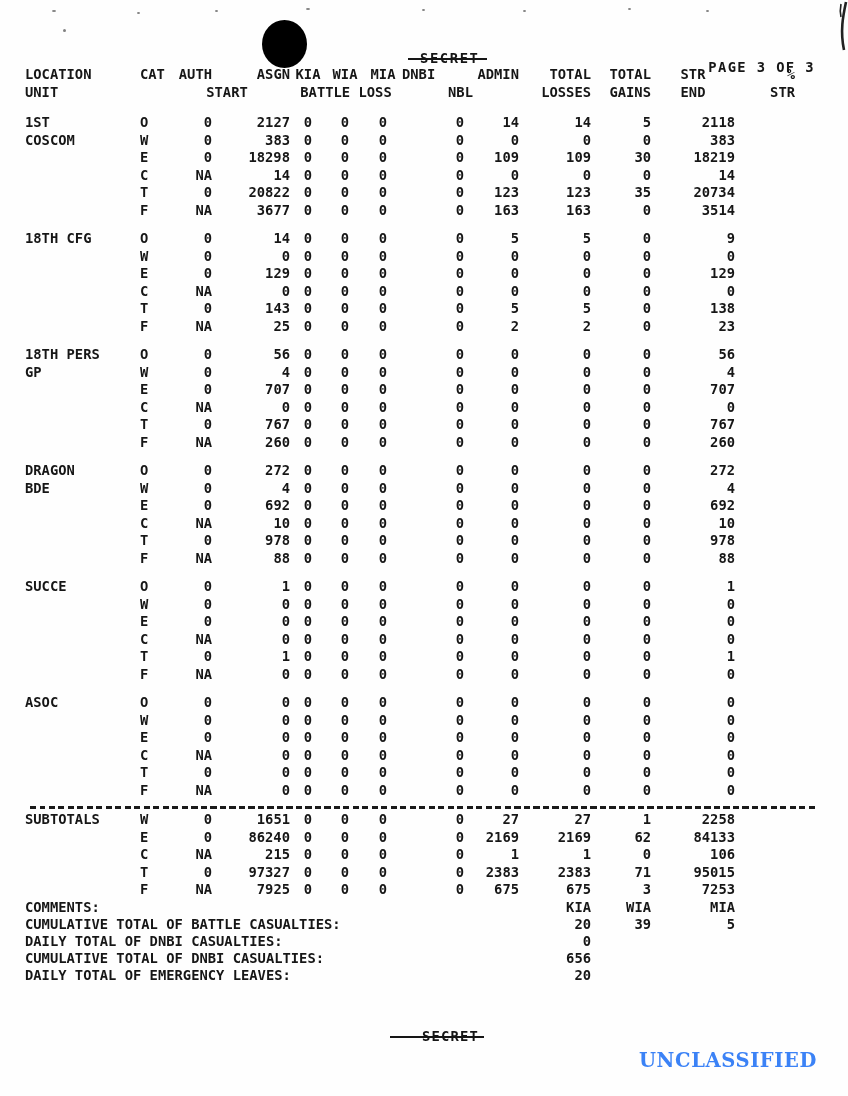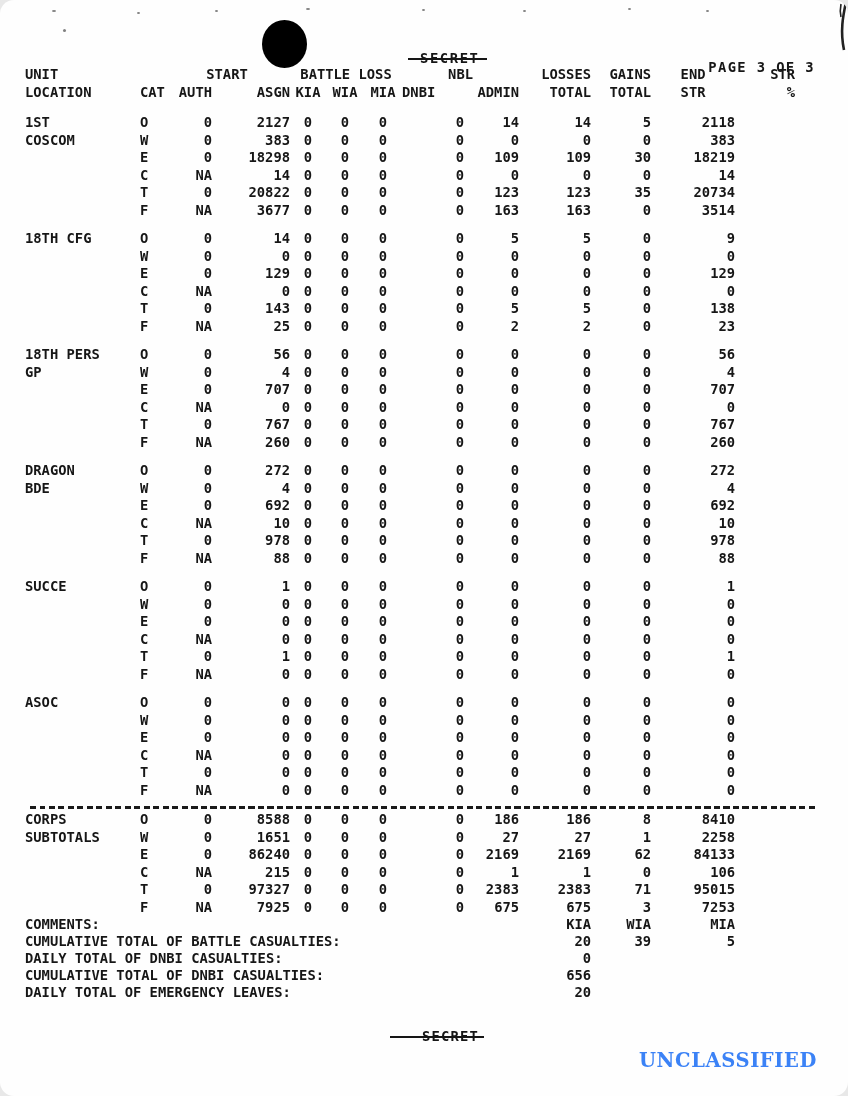--- a/index.html
+++ b/index.html
@@ -5,21 +5,20 @@
   html,body{margin:0;padding:0;background:#e8e8e8;}
   .page{
     position:relative;
     width:848px;height:1096px;
     background:#fefefe;
     font-family:"DejaVu Sans Mono",monospace;
     font-weight:700;
     color:#161616;
     font-size:13.8px;
     overflow:hidden;
-    border-radius:14px;
   }
   
   .ink-blob{position:absolute;left:262px;top:20px;width:45px;height:48px;background:#000;border-radius:50%;}
   
   .secret-top{position:absolute;top:50px;left:420px;letter-spacing:1.6px;white-space:nowrap;}
   .secret-top::after{content:"";position:absolute;left:-12px;right:-8px;top:8px;border-top:2.5px solid #161616;}
   .page-label{position:absolute;top:50px;right:33px;letter-spacing:1.4px;white-space:nowrap;margin-top:9px;}
   
   table.report{
     position:absolute;left:25px;top:66px;width:770px;
@@ -99,45 +98,45 @@
         <col style="width:38px">
         <col style="width:62px">
       <col style="width:55px">
         <col style="width:72px">
         <col style="width:60px">
         <col style="width:84px">
       <col style="width:60px">
     </colgroup>
     <thead>
       <tr>
-        <th class="h-unit">UNIT</th>
-        <th></th>
-        <th class="a-c" colspan="2">START</th>
-        <th class="a-c" colspan="3">BATTLE LOSS</th>
-        <th class="a-c" colspan="2">NBL</th>
-        <th class="a-r">LOSSES</th>
-        <th class="a-r">GAINS</th>
-        <th class="h-end">END</th>
-        <th class="h-strcol">STR</th>
-      </tr>
-      <tr>
         <th class="a-l">LOCATION</th>
         <th class="a-l">CAT</th>
         <th class="a-r">AUTH</th>
         <th class="a-r">ASGN</th>
         <th class="a-c">KIA</th>
         <th class="a-c">WIA</th>
         <th class="a-c">MIA</th>
         <th class="h-dnbi">DNBI</th>
         <th class="a-r">ADMIN</th>
         <th class="a-r">TOTAL</th>
         <th class="a-r">TOTAL</th>
         <th class="h-end">STR</th>
         <th class="h-pct">%</th>
       </tr>
+      <tr>
+        <th class="h-unit">UNIT</th>
+        <th></th>
+        <th class="a-c" colspan="2">START</th>
+        <th class="a-c" colspan="3">BATTLE LOSS</th>
+        <th class="a-c" colspan="2">NBL</th>
+        <th class="a-r">LOSSES</th>
+        <th class="a-r">GAINS</th>
+        <th class="h-end">END</th>
+        <th class="h-strcol">STR</th>
+      </tr>
     </thead>
     <tbody id="table-body">
         <tr class="lead">
           <td colspan="13"></td>
         </tr>
         <tr>
           <td class="c-unit">1ST</td>
           <td class="c-cat">O</td>
           <td class="c-auth">0</td>
           <td class="c-asgn">2127</td>
@@ -688,35 +687,20 @@
           <td class="c-admin">0</td>
           <td class="c-losses">0</td>
           <td class="c-gains">0</td>
           <td class="c-end">0</td>
           <td class="c-str"></td>
         </tr>
         <tr class="divider">
           <td colspan="13">
             <div class="dash-line"></div>
           </td>
-        </tr>
-        <tr>
-          <td class="c-unit">CORPS</td>
-          <td class="c-cat">O</td>
-          <td class="c-auth">0</td>
-          <td class="c-asgn">8588</td>
-          <td class="c-kia">0</td>
-          <td class="c-wia">0</td>
-          <td class="c-mia">0</td>
-          <td class="c-dnbi">0</td>
-          <td class="c-admin">186</td>
-          <td class="c-losses">186</td>
-          <td class="c-gains">8</td>
-          <td class="c-end">8410</td>
-          <td class="c-str"></td>
         </tr>
         <tr>
           <td class="c-unit">SUBTOTALS</td>
           <td class="c-cat">W</td>
           <td class="c-auth">0</td>
           <td class="c-asgn">1651</td>
           <td class="c-kia">0</td>
           <td class="c-wia">0</td>
           <td class="c-mia">0</td>
           <td class="c-dnbi">0</td>

